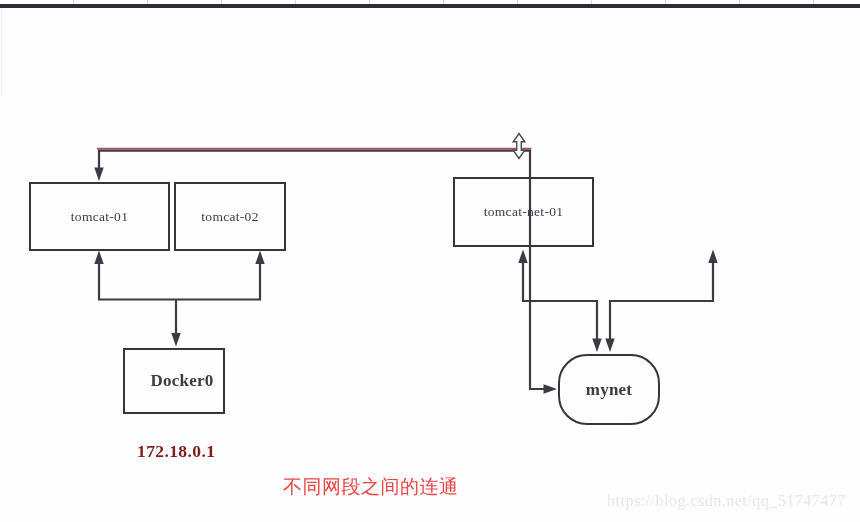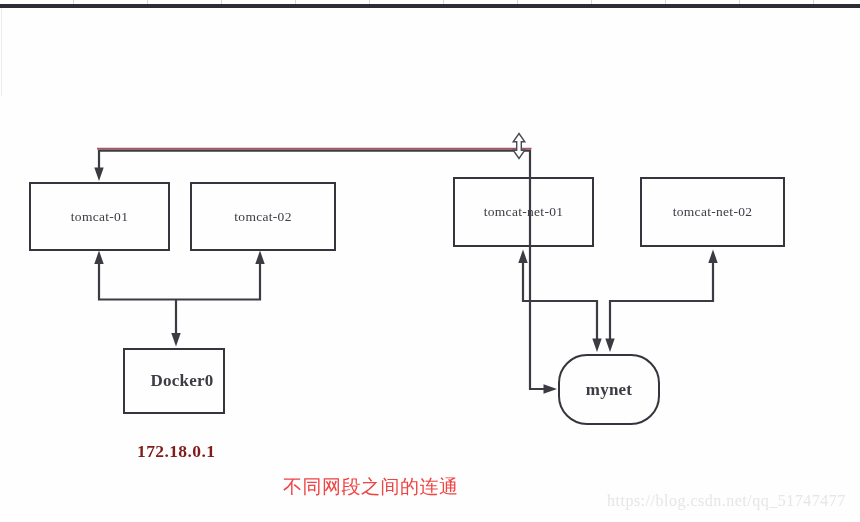--- a/index.html
+++ b/index.html
@@ -38,28 +38,25 @@
 
 <div class="stage">
 
   <div class="tickstrip"></div>
   <div class="topbar"></div>
   <div class="leftedge"></div>
 
   <div class="node" style="left:29px;top:182px;width:141px;height:69px;">
     <span>tomcat-01</span>
   </div>
-  <div class="node" style="left:190px;top:182px;width:146px;height:69px;">
+  <div class="node" style="left:174px;top:182px;width:112px;height:69px;">
     <span>tomcat-02</span>
   </div>
   <div class="node" style="left:453px;top:177px;width:141px;height:70px;">
     <span>tomcat-net-01</span>
-  </div>
-  <div class="node" style="left:640px;top:177px;width:145px;height:70px;">
-    <span>tomcat-net-02</span>
   </div>
   <div class="node bold" style="left:123px;top:348px;width:102px;height:66px;padding-left:16px;">
     <span>Docker0</span>
   </div>
   <div class="node bold" style="left:558px;top:354px;width:102px;height:71px;border-radius:29px;">
     <span>mynet</span>
   </div>
 
   <svg class="connectors" width="860" height="522" viewBox="0 0 860 522">
 

